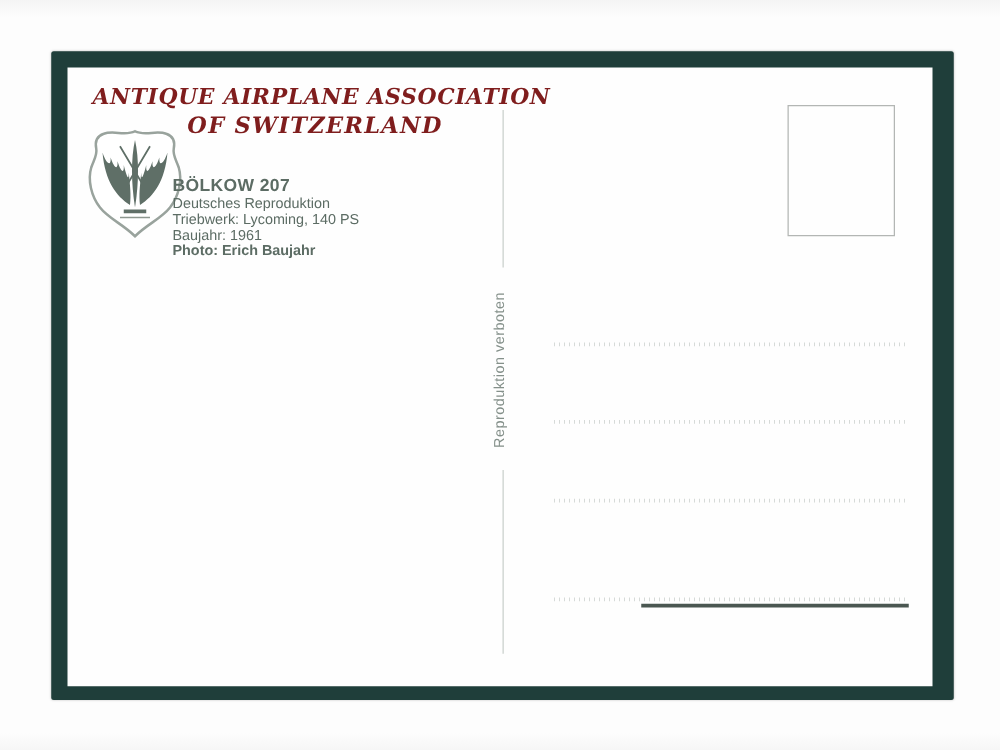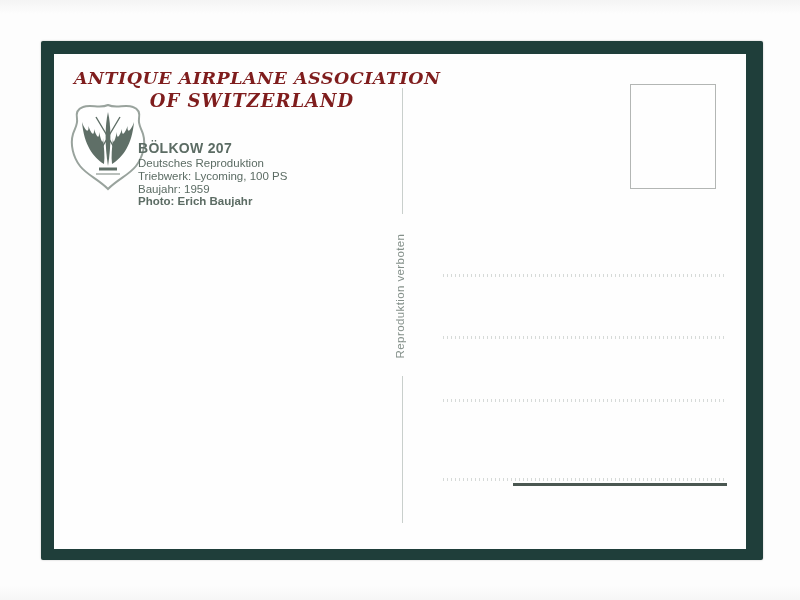--- a/index.html
+++ b/index.html
@@ -154,22 +154,22 @@
         <path d="M42,12 C38.8,26 38.8,46 42,66 C45.2,46 45.2,26 42,12 Z" fill="#5f6f67"></path>
         <path d="M38,64 C27,57 18,45 16,22 C19,31 23,34 22.5,26 C25,34 28.5,37 28,29 C30.5,37 33.5,40 33,32 C35,40 37,46 37,38 C38,48 39,56 38,64 Z" fill="#5f6f67"></path>
         <path d="M46,64 C57,57 66,45 68,22 C65,31 61,34 61.5,26 C59,34 55.5,37 56,29 C53.5,37 50.5,40 51,32 C49,40 47,46 47,38 C46,48 45,56 46,64 Z" fill="#5f6f67"></path>
         <path d="M33,69 h18" stroke="#5f6f67" stroke-width="3"></path>
         <path d="M30,74 h24" stroke="#8d978f" stroke-width="1.2"></path>
       </svg>
 
       <div class="details">
         <div class="title">BÖLKOW 207</div>
         <div>Deutsches Reproduktion</div>
-        <div>Triebwerk: Lycoming, 100 PS</div>
-        <div>Baujahr: 1959</div>
+        <div>Triebwerk: Lycoming, 140 PS</div>
+        <div>Baujahr: 1961</div>
         <div class="credit">Photo: Erich Baujahr</div>
       </div>
 
       <div class="stamp-box"></div>
 
       <div class="divider-seg divider-top"></div>
       <div class="side-note">Reproduktion verboten</div>
       <div class="divider-seg divider-bottom"></div>
 
       <div class="dotted-line dl1"></div>

